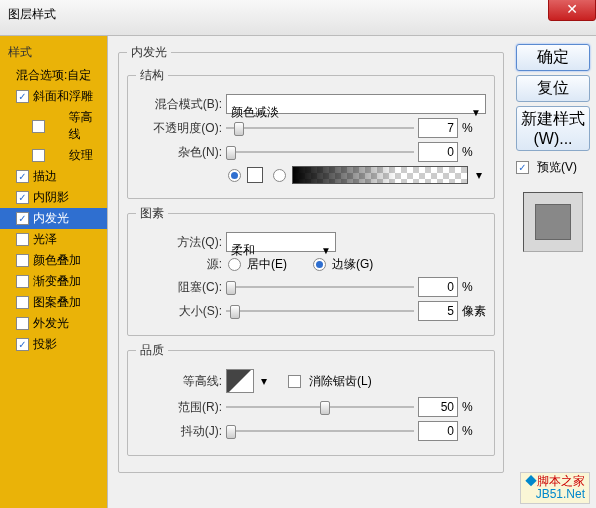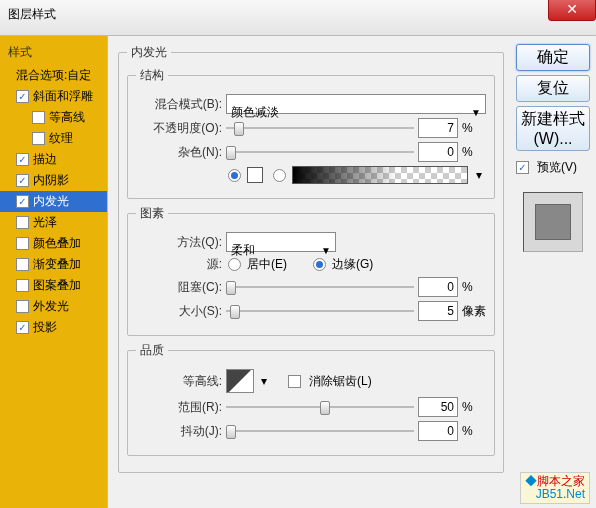--- a/index.html
+++ b/index.html
@@ -4,21 +4,21 @@
 <style>
 * { box-sizing: border-box; margin: 0; padding: 0; font-family: "Microsoft YaHei", SimSun, Arial, sans-serif; font-size: 12px; }
 body { background: #f0f0f0; width: 596px; height: 508px; overflow: hidden; position: relative; }
 .titlebar { background: linear-gradient(#f8f8f8,#e4e4e4); height: 36px; line-height: 28px; padding-left: 8px; border-bottom: 1px solid #bbb; position: relative; }
 .close-btn { position: absolute; right: 0; top: -1px; width: 48px; height: 22px; background: linear-gradient(#e06060,#c82020); color:#fff; text-align:center; border-radius:0 0 3px 3px; border:1px solid #a01010; font-size:14px; line-height:19px;}
 .main { display: flex; height: calc(100% - 28px); }
 .sidebar { width: 108px; border-right: 1px solid #bbb; background: #eab308; padding-top: 4px; }
 .side-head { padding: 4px 8px; color: #333; }
 .side-item { display: flex; align-items: center; padding: 2px 4px 2px 16px; cursor: default; }
 .side-item.sel { background: #2f6fd0; color: #fff; }
-.side-item.indent { padding-left: 32px; }
+.side-item.indent { padding-left: 32px; gap: 20px; }
 .chk { width: 13px; height: 13px; border: 1px solid #888; background: #fff; margin-right: 4px; display: inline-flex; align-items:center; justify-content:center; font-size:10px; color:#2f6fd0; }
 .content { flex: 1; padding: 8px 6px 8px 10px; position: relative; }
 .rightcol { width: 86px; padding: 8px 6px; display:flex; flex-direction:column; gap:4px; }
 .btn { background: linear-gradient(#fafcff,#dce8f6); border: 1px solid #8aa8c8; border-radius:3px; padding: 2px 4px; text-align:center; cursor:default; font-size:16px; }
 .btn.ok { border-color:#5a8ad0; box-shadow:0 0 2px #6aa0ff; }
 fieldset { border: 1px solid #bbb; border-radius: 2px; margin-bottom: 6px; padding: 6px 8px 10px 8px; }
 legend { padding: 0 4px; color: #333; }
 .row { display: flex; align-items: center; margin: 4px 0; gap: 4px; }
 .lbl { width: 86px; text-align: right; color: #333; }
 .combo { border: 1px solid #888; background: #fff; height: 20px; padding: 16px 18px 0 4px; position: relative; min-width:110px; display:inline-flex; align-items:center; }

